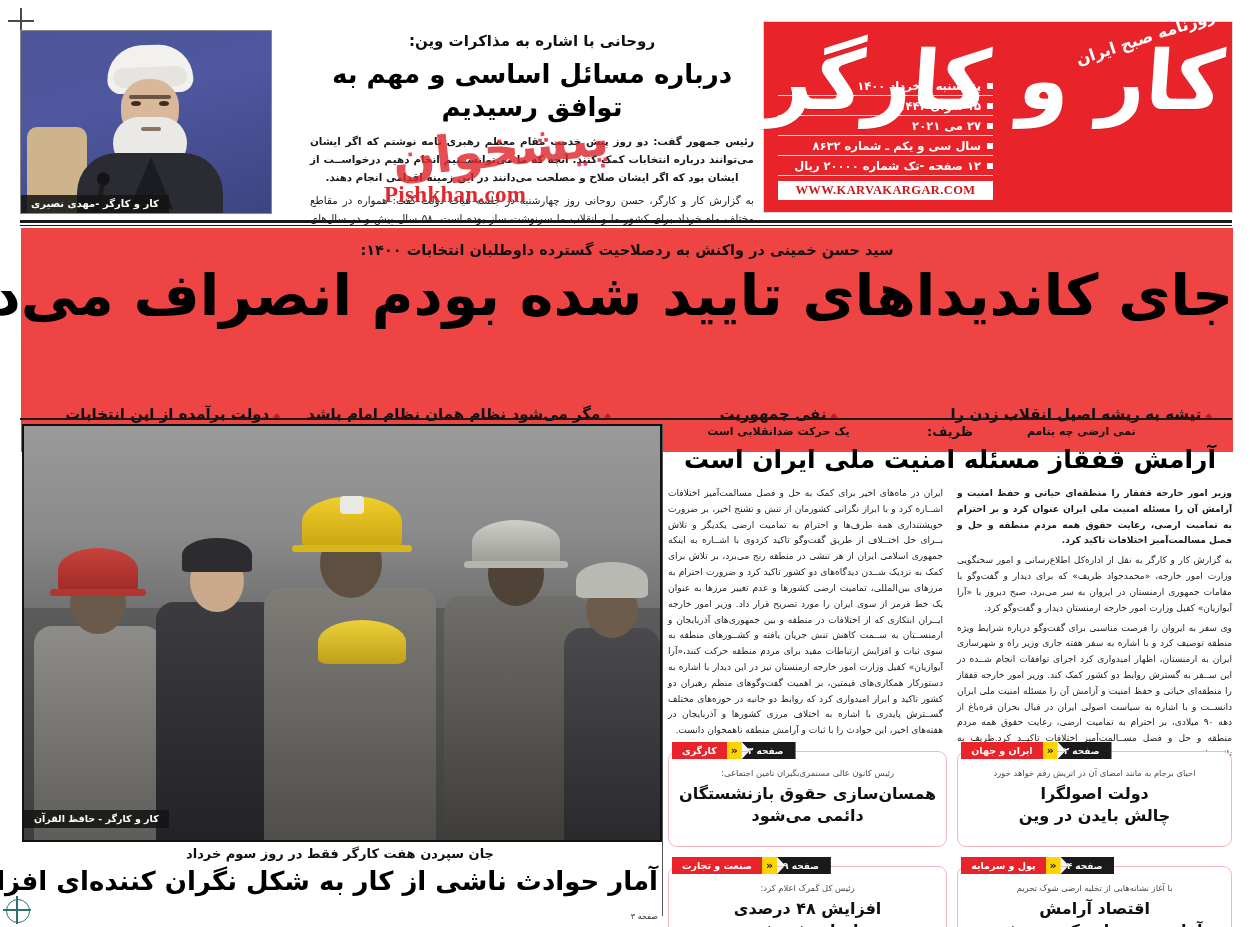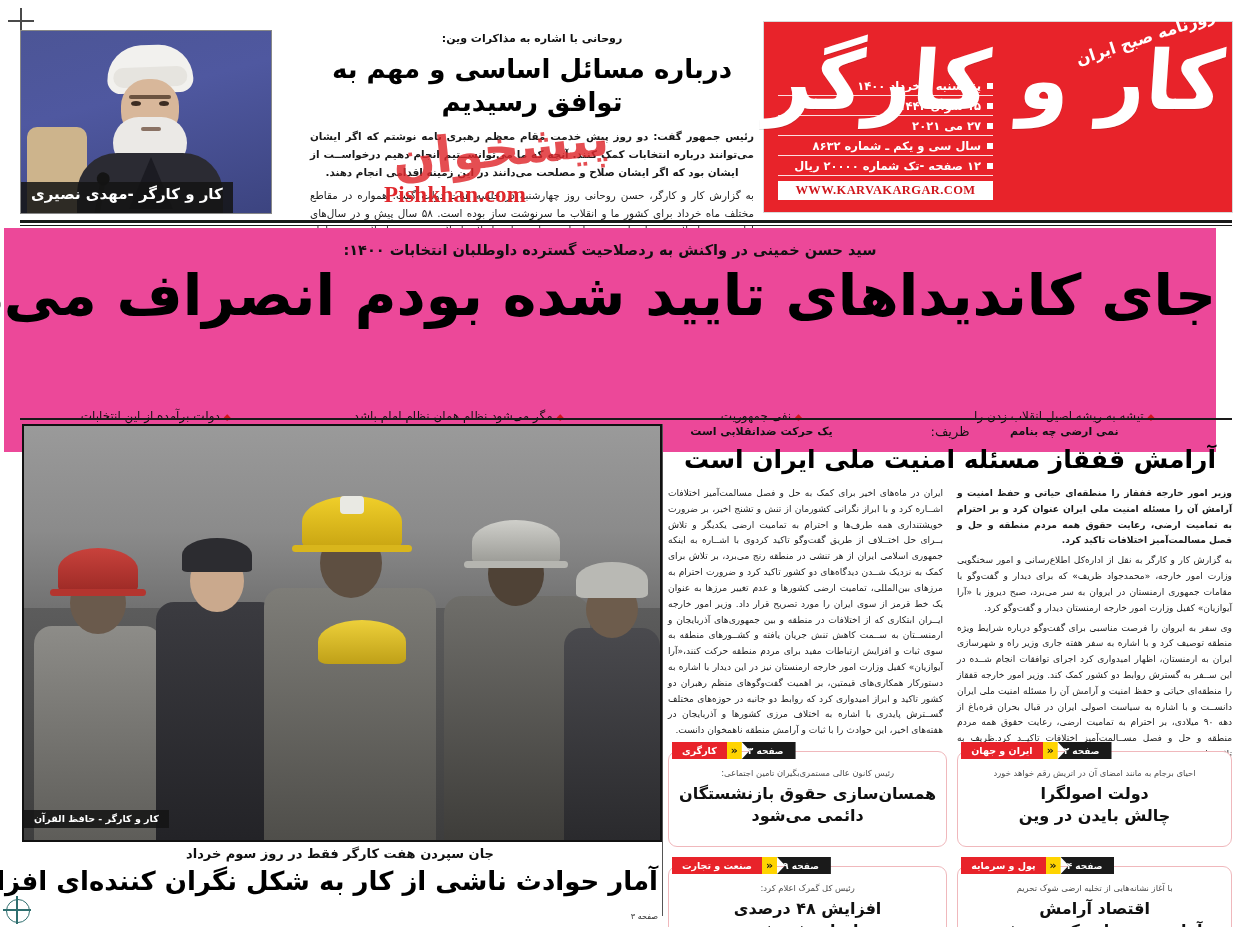--- a/index.html
+++ b/index.html
@@ -69,21 +69,21 @@
     letter-spacing:.4px;padding:2px 0;
     direction:ltr;
   }
 
   
   .lead-top{
     position:absolute;right:478px;top:0;width:444px;height:190px;
     direction:rtl;text-align:right;padding-top:4px;
   }
   .lead-kicker{
-    font-size:11px;font-weight:bold;color:#111;text-align:center;
+    font-size:15px;font-weight:bold;color:#111;text-align:center;
     margin:6px 0 8px 0;
   }
   .lead-head{
     font-size:26px;font-weight:bold;color:#000;text-align:center;
     line-height:1.25;margin-bottom:10px;letter-spacing:-.5px;
   }
   .lead-body{
     font-size:10.4px;line-height:1.72;color:#1a1a1a;text-align:justify;
     text-align-last:center;
   }
@@ -111,46 +111,46 @@
   .pt-mouth{position:absolute;left:120px;top:96px;width:20px;height:4px;background:#8a7264;border-radius:3px;}
   .pt-body{position:absolute;left:56px;top:122px;width:146px;height:64px;
     background:#2b2b33;border-radius:40px 40px 0 0;}
   .pt-collar{position:absolute;left:108px;top:126px;width:44px;height:52px;
     background:#1b1b22;clip-path:polygon(50% 0,100% 100%,0 100%);}
   .pt-chair{position:absolute;left:6px;top:96px;width:60px;height:92px;background:#cdb48c;border-radius:10px 10px 0 0;}
   .pt-mic{position:absolute;left:76px;top:150px;width:5px;height:38px;background:#1c1c1c;transform:rotate(10deg);}
   .pt-mic::after{content:"";position:absolute;left:-4px;top:-9px;width:13px;height:13px;background:#141414;border-radius:50%;}
   .photo-credit{
     position:absolute;left:0;bottom:0;background:rgba(20,20,20,.86);color:#fff;
-    font-size:15px;font-weight:bold;padding:3px 10px 10px 10px;direction:rtl;
+    font-size:10px;font-weight:bold;padding:3px 10px 4px 10px;direction:rtl;
   }
 
   
   .rule{position:absolute;background:#1a1a1a;}
 
   
   .banner{
-    position:absolute;left:4px;top:228px;width:1212px;height:224px;
-    background:#ec4899;direction:rtl;
+    position:absolute;left:21px;top:228px;width:1212px;height:224px;
+    background:#ef4444;direction:rtl;
   }
   .banner-kicker{
     text-align:center;font-size:14.5px;font-weight:bold;color:#111;
     padding-top:14px;
   }
   .banner-head{
     text-align:center;font-size:57px;font-weight:bold;color:#000;
     line-height:1.12;margin-top:6px;letter-spacing:-2.5px;white-space:nowrap;
   }
   .banner-bullets{
     position:absolute;left:0;right:0;bottom:14px;
     display:flex;flex-direction:row;justify-content:space-between;
     padding:0 16px;
   }
   .bul{width:23%;direction:rtl;text-align:center;}
-  .bul .l1{font-size:12px;font-weight:normal;color:#111;white-space:nowrap;}
+  .bul .l1{font-size:15px;font-weight:bold;color:#111;white-space:nowrap;}
   .bul .l1::before{content:"\25C6";color:#d0161c;font-size:9px;margin-left:4px;}
   .bul .l2{font-size:11px;font-weight:bold;color:#111;white-space:nowrap;margin-top:2px;}
   .banner-page{
     position:absolute;right:1162px;bottom:2px;font-size:8px;color:#333;direction:rtl;
   }
 
   
   .mine-wrap{position:absolute;left:22px;top:424px;width:636px;height:414px;border:2px solid #111;overflow:hidden;}
   .mine{position:absolute;inset:0;background:#6d6d6d;}
   .m-sky{position:absolute;left:0;top:0;right:0;height:46%;
@@ -166,21 +166,21 @@
     font-size:9.5px;font-weight:bold;padding:3px 10px 4px 10px;direction:rtl;}
 
   
   .ll-block{position:absolute;left:22px;top:846px;width:636px;direction:rtl;text-align:center;}
   .ll-kicker{font-size:13px;font-weight:bold;color:#111;}
   .ll-head{font-size:26px;font-weight:bold;color:#000;line-height:1.2;margin-top:5px;letter-spacing:-1px;white-space:nowrap;}
   .ll-page{position:absolute;right:0;top:66px;font-size:8px;color:#333;}
 
   
   .zarif{position:absolute;left:668px;top:424px;width:564px;direction:rtl;}
-  .z-kicker{text-align:center;font-size:13px;font-weight:normal;color:#111;}
+  .z-kicker{text-align:center;font-size:13px;font-weight:bold;color:#111;}
   .z-head{text-align:center;font-size:25px;font-weight:bold;color:#000;margin-top:6px;letter-spacing:-1px;}
   .z-cols{display:flex;flex-direction:row;gap:14px;margin-top:12px;}
   .z-col{width:50%;font-size:9.1px;line-height:1.74;color:#1c1c1c;text-align:justify;}
   .z-col p{margin:0 0 4px 0;}
   .z-col p.lead{font-weight:bold;}
 
   
   .teasers{position:absolute;left:668px;top:742px;width:564px;
     display:grid;grid-template-columns:1fr 1fr;gap:10px 10px;direction:rtl;}
   .tz{position:relative;padding-top:9px;}

